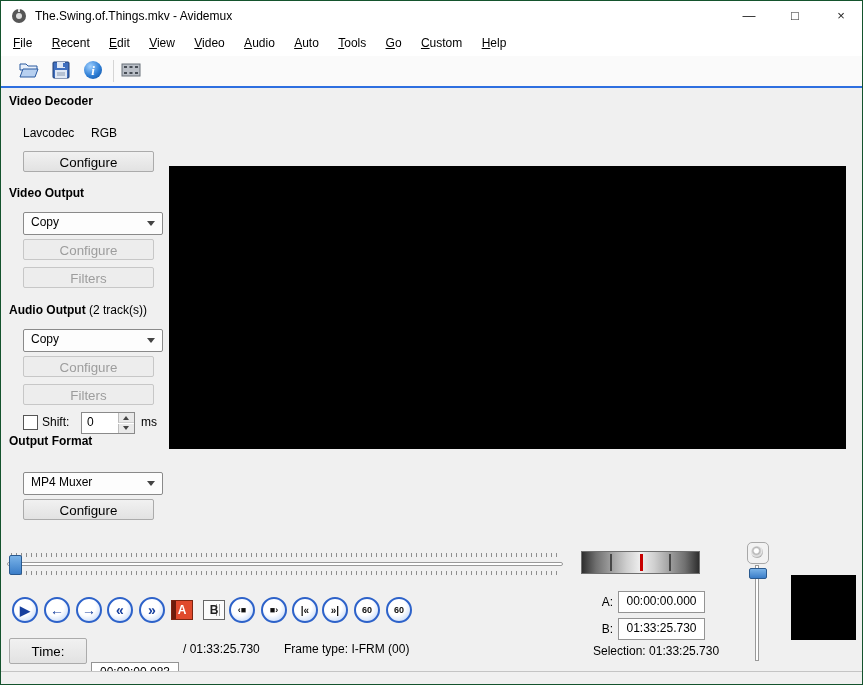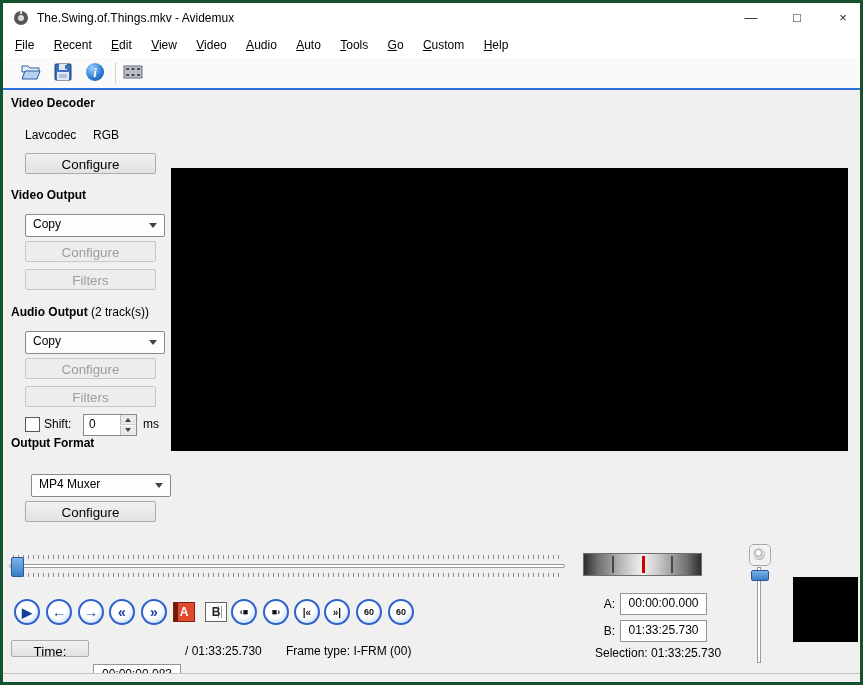--- a/index.html
+++ b/index.html
@@ -1,17 +1,17 @@
 <!DOCTYPE html>
 <html><head>
 <meta charset="utf-8">
 <style>
   html,body{margin:0;padding:0;}
   body{font-family:"Liberation Sans",sans-serif;font-size:12px;color:#000;background:#d8d8d8;}
-  .app{position:relative;width:863px;height:685px;background:#f0f0f0;border:3px solid #14532d;box-sizing:border-box;overflow:hidden;text-decoration:underline;}
+  .app{position:relative;width:863px;height:685px;background:#f0f0f0;border:1px solid #14532d;box-sizing:border-box;overflow:hidden;text-decoration:underline;}
   .abs{position:absolute;}
 
   
   .titlebar{position:absolute;left:0;top:0;width:100%;height:30px;background:#ffffff;}
   .app-icon{position:absolute;left:10px;top:7px;width:16px;height:16px;}
   .title-text{position:absolute;left:34px;top:8px;white-space:nowrap;}
   .winbtn{position:absolute;top:0;width:46px;height:30px;text-align:center;line-height:30px;font-size:13px;color:#222;}
   .winbtn.min{left:725px;} .winbtn.max{left:771px;} .winbtn.close{left:817px;}
 
   
@@ -194,21 +194,21 @@
   <div class="abs cb" style="left:22px;top:414px;"></div>
   <div class="abs plain" style="left:41px;top:414px;">Shift:</div>
   <div class="abs spin" style="left:80px;top:411px;width:52px;height:20px;">
     <span class="spin-val">0</span>
     <span class="spin-btn up"></span>
     <span class="spin-btn down"></span>
   </div>
   <div class="abs plain" style="left:140px;top:414px;">ms</div>
 
   <div class="abs section-h" style="left:8px;top:433px;">Output Format</div>
-  <div class="abs select" style="left:22px;top:471px;width:131px;height:21px;margin-left:6px;">
+  <div class="abs select" style="left:22px;top:471px;width:131px;height:21px;">
     <span>MP4 Muxer</span>
     <i class="chev"></i>
   </div>
   <button class="abs btn" style="left:22px;top:498px;width:131px;height:21px;">Configure</button>
 
   <div class="abs video" style="left:168px;top:165px;width:677px;height:283px;"></div>
 
   <div class="seek">
     <div class="ticks t-top"></div>
     <div class="groove"></div>
@@ -268,21 +268,21 @@
   <button class="cbtn dark f10" style="left:321px;">
       <span>»|</span>
     </button>
   <button class="cbtn dark f9" style="left:353px;">
       <span>60</span>
     </button>
   <button class="cbtn dark f9" style="left:385px;">
       <span>60</span>
     </button>
 
-  <button class="abs btn" style="left:8px;top:637px;width:78px;height:17px;">Time:</button>
+  <button class="abs btn" style="left:8px;top:637px;width:78px;height:26px;">Time:</button>
   <div class="abs tfield" style="left:90px;top:637px;width:86px;height:21px;line-height:19px;margin-top:24px;">00:00:00.083</div>
   <div class="abs plain" style="left:182px;top:641px;">/ 01:33:25.730</div>
   <div class="abs plain" style="left:283px;top:641px;">
     <span>Frame type:</span>
     <span>I-FRM (00)</span>
   </div>
 
   <div class="statusbar"></div>
 
 </div>

